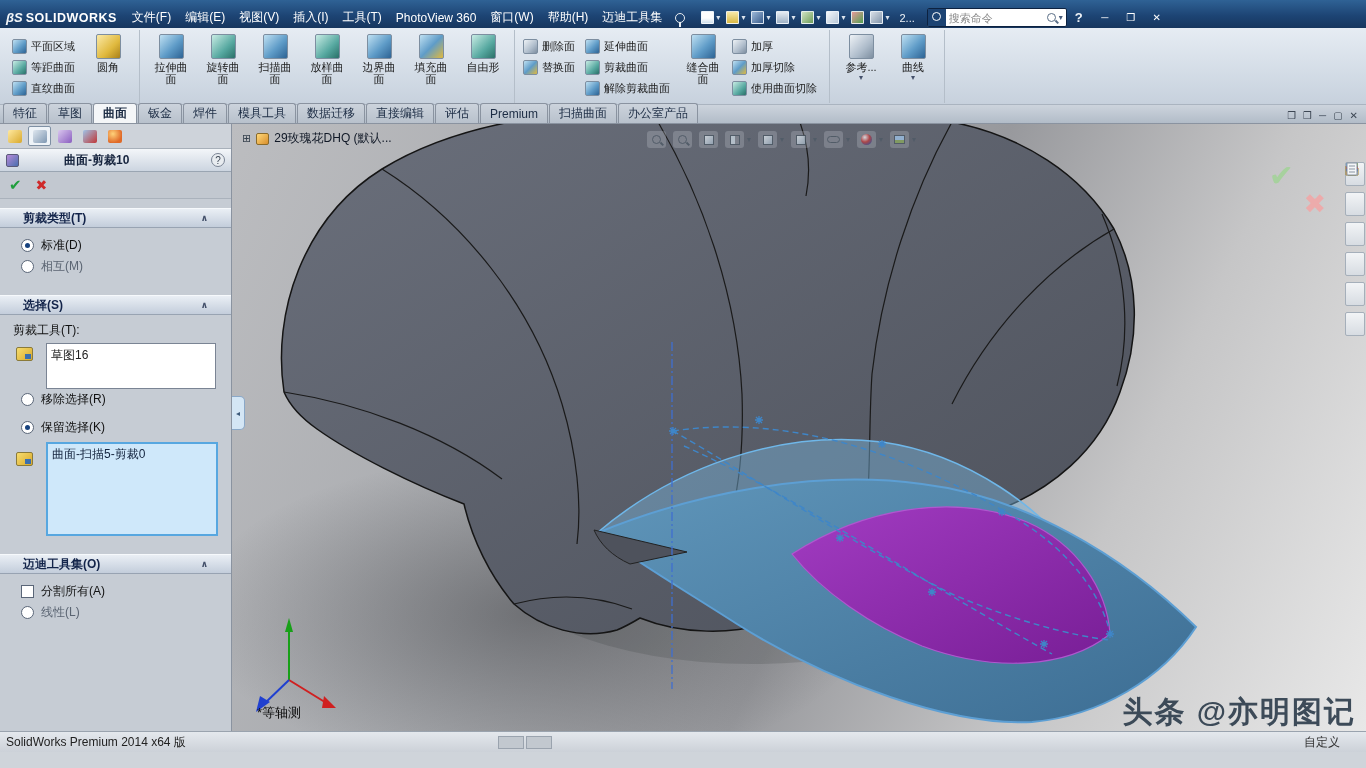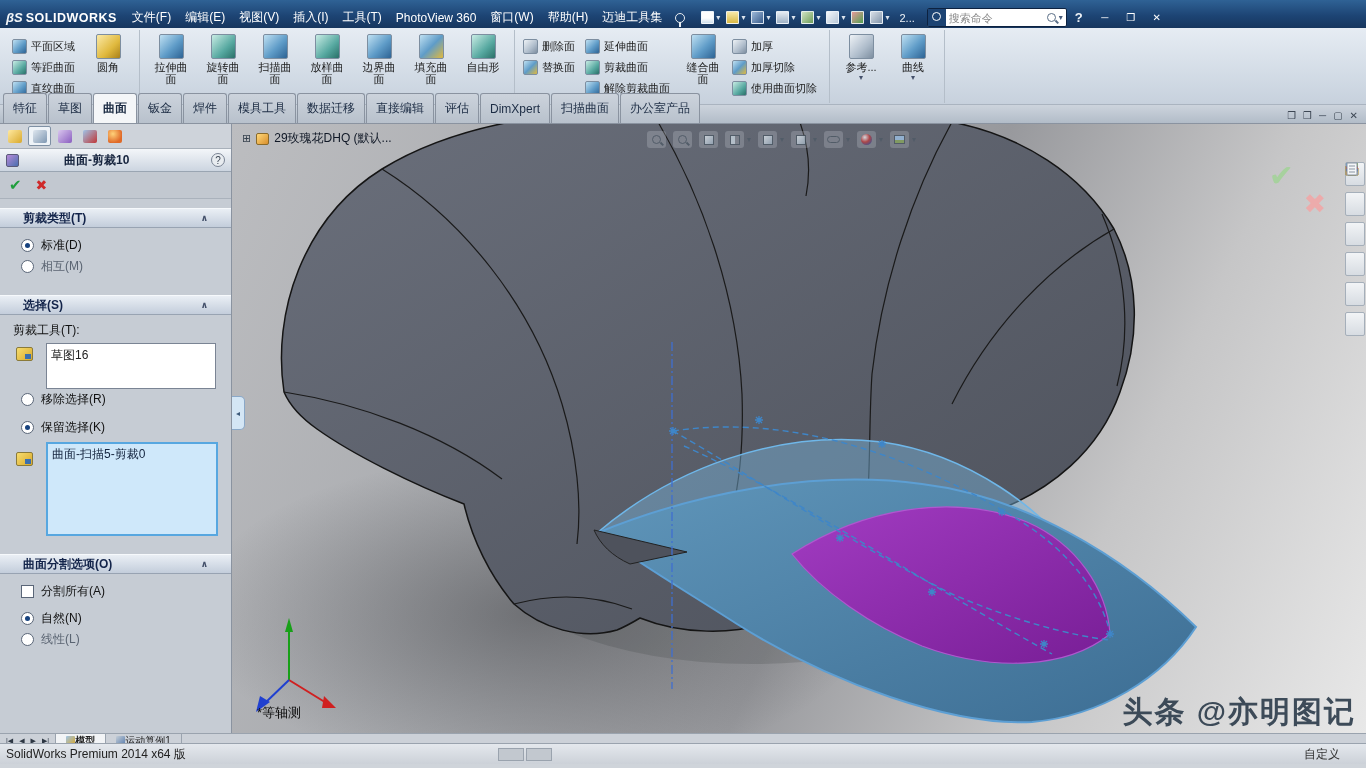--- a/index.html
+++ b/index.html
@@ -56,21 +56,21 @@
   .ric-mix{background:linear-gradient(135deg,#bfe0f2 0%,#5f9cc8 50%,#e0b93e 100%);}
   .ric-gray{background:linear-gradient(135deg,#eef2f6 0%,#aebccb 60%,#7d8ea0 100%);}
   .rlbl{font-size:11px;line-height:12px;text-align:center;color:#1c1c1c;width:40px;word-break:break-all;}
   .rcol{display:flex;flex-direction:column;gap:4px;padding-top:7px;margin:0 3px;}
   .rsm{display:flex;align-items:center;gap:4px;height:17px;font-size:11px;color:#1c1c1c;white-space:nowrap;padding-right:4px;cursor:default;}
 
   
   .tabbar{position:absolute;top:105px;left:0;right:0;height:19px;
     background:linear-gradient(180deg,#cdd4dd,#b2bcc8);border-bottom:1px solid #8a93a0;
     display:flex;align-items:flex-end;padding-left:3px;}
-  .tab{height:30px;display:flex;align-items:center;padding:2px 9px;font-size:12px;color:#1c2c44;
+  .tab{height:20px;display:flex;align-items:center;padding:2px 9px;font-size:12px;color:#1c2c44;
     border:1px solid #8a93a0;border-bottom:none;border-radius:3px 3px 0 0;margin-right:1px;
     background:linear-gradient(180deg,#ccd3dc,#b8c1cc);white-space:nowrap;cursor:default;}
   .tab.active{background:#f4f6f8;font-weight:bold;}
   .docctl{margin-left:auto;display:flex;align-items:center;gap:7px;padding:0 8px 2px 0;}
   .docctl span{font-size:10px;color:#3d4754;cursor:default;}
 
   
   .pm{position:absolute;top:124px;left:0;width:232px;bottom:35px;background:#c6ccd4;border-right:1px solid #8a93a0;font-size:12px;color:#111;}
   .pmtabs{height:25px;display:flex;gap:2px;align-items:center;padding:2px 3px;background:#ced3da;border-bottom:1px solid #a8b0ba;}
   .pmtab{width:23px;height:20px;display:flex;align-items:center;justify-content:center;border:1px solid transparent;border-radius:2px;cursor:default;}
@@ -134,21 +134,21 @@
 
   
   .bottomtabs{position:absolute;left:0;right:0;bottom:21px;height:14px;background:#ccd1d8;border-top:1px solid #9aa3ae;display:flex;align-items:stretch;font-size:10px;}
   .bnav{display:flex;align-items:center;gap:2px;padding:0 4px;border-right:1px solid #9aa3ae;}
   .bnav span{font-size:7px;color:#2e3844;padding:0 2px;}
   .btab{display:flex;align-items:center;padding:0 10px;border-right:1px solid #9aa3ae;color:#222;cursor:default;}
   .btab.active{background:#f2f4f6;font-weight:bold;}
   .btab i{width:9px;height:9px;border-radius:1px;display:block;}
   .bi-model{background:linear-gradient(135deg,#9fc4e8,#d9a92c);}
   .bi-motion{background:linear-gradient(135deg,#c4cdd6,#5a7eae);}
-  .statusbar{position:absolute;left:0;right:0;bottom:4px;height:21px;background:linear-gradient(180deg,#e4e8ed,#ccd1d8);border-top:1px solid #9aa3ae;display:flex;align-items:center;font-size:12px;color:#222;}
+  .statusbar{position:absolute;left:0;right:0;bottom:16px;height:21px;background:linear-gradient(180deg,#e4e8ed,#ccd1d8);border-top:1px solid #9aa3ae;display:flex;align-items:center;font-size:12px;color:#222;}
   .sb-left{margin-left:6px;}
   .sb-widget{position:absolute;left:498px;display:flex;gap:2px;}
   .sb-widget span{width:26px;height:13px;background:#c2c8cf;border:1px solid #9aa3ae;display:block;}
   .sb-right{position:absolute;right:26px;color:#333;}
 </style>
 </head>
 <body>
 
 <div id="app">
 
@@ -329,21 +329,21 @@
   <div class="tabbar">
     <span class="tab">特征</span>
     <span class="tab">草图</span>
     <span class="tab active">曲面</span>
     <span class="tab">钣金</span>
     <span class="tab">焊件</span>
     <span class="tab">模具工具</span>
     <span class="tab">数据迁移</span>
     <span class="tab">直接编辑</span>
     <span class="tab">评估</span>
-    <span class="tab">DimXpert</span>
+    <span class="tab">Premium</span>
     <span class="tab">扫描曲面</span>
     <span class="tab">办公室产品</span>
     <div class="docctl">
       <span>❒</span>
       <span>❒</span>
       <span>─</span>
       <span>▢</span>
       <span>✕</span>
     </div>
   </div>
@@ -414,31 +414,27 @@
           </div>
         <div class="fieldrow" style="margin-top:4px">
           <span class="sideicon" style="top:10px"></span>
           <div class="pieces">曲面-扫描5-剪裁0</div>
         </div>
       </div>
     </div>
 
     <div class="sec">
       <div class="sec-h">
-        <span>曲面分割选项(O)</span>
+        <span>迈迪工具集(O)</span>
         <span class="chev">∧</span>
       </div>
       <div class="sec-b">
         <div class="opt">
             <span class="checkbox"></span>
             <span>分割所有(A)</span>
-          </div>
-        <div class="opt" style="margin-top:6px">
-            <span class="radio sel"></span>
-            <span>自然(N)</span>
           </div>
         <div class="opt">
             <span class="radio"></span>
             <span style="color:#5a6472">线性(L)</span>
           </div>
       </div>
     </div>
   </div>
 
   <div class="viewport">

